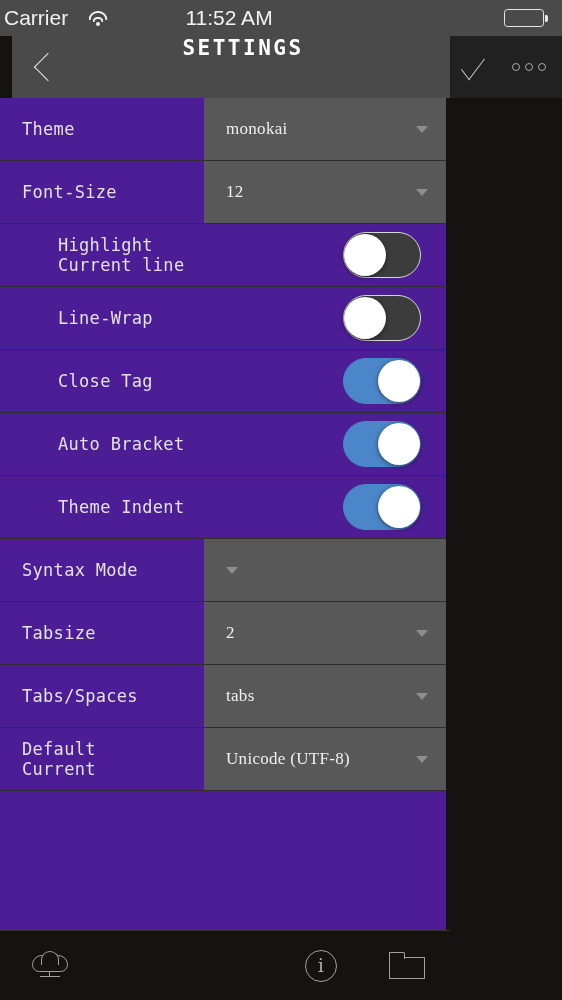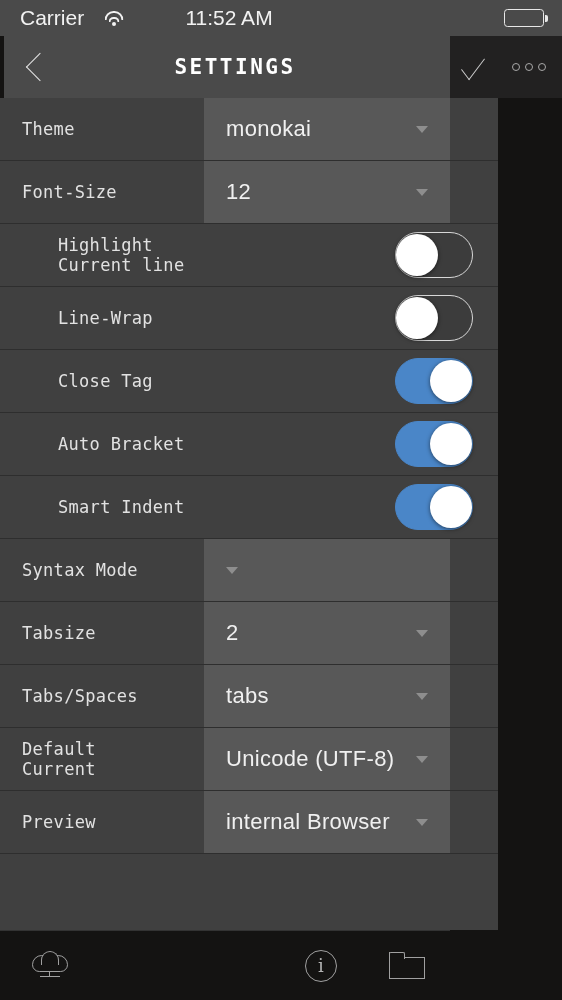--- a/index.html
+++ b/index.html
@@ -27,21 +27,21 @@
 
   
   .status-bar{
     position:absolute; top:0; left:0; width:562px; height:36px;
     background:#4a4a4a; color:#f2f2f2;
     font-family:"Liberation Sans", sans-serif;
     font-size:21px;
     display:flex; align-items:center;
     z-index:40;
   }
-  .sb-left{ display:flex; align-items:center; gap:20px; padding-left:20px; width:33%; }
+  .sb-left{ display:flex; align-items:center; gap:20px; padding-left:4px; width:33%; }
   .sb-center{ width:34%; text-align:left; font-weight:500; }
   .sb-right{ width:33%; display:flex; justify-content:flex-end; padding-right:14px; }
   .wifi-icon{ display:inline-block; width:20px; height:16px; position:relative; }
   .wifi-icon i{
     position:absolute; left:50%; bottom:0; transform:translateX(-50%);
     border:2.2px solid #f2f2f2; border-bottom:none;
     border-radius:50% 50% 0 0 / 100% 100% 0 0;
   }
   .wifi-icon i:nth-child(1){ width:19px; height:9.5px; bottom:6px; }
   .wifi-icon i:nth-child(2){ width:11px; height:5.5px; bottom:4px; }
@@ -49,23 +49,23 @@
   .battery{ display:flex; align-items:center; }
   .battery .body{
     width:40px; height:18px; border:1.6px solid #e8e8e8; border-radius:3.5px;
     padding:1.6px;
   }
   .battery .fill{ width:100%; height:100%; background:#ffffff; border-radius:1.5px; }
   .battery .cap{ width:2.5px; height:7px; background:#e8e8e8; border-radius:0 2px 2px 0; margin-left:1.5px; }
 
   
   .nav-bar{
-    position:absolute; top:36px; left:4px; width:450px; height:62px;
+    position:absolute; top:36px; left:12px; width:450px; height:62px;
     background:#4a4a4a;
-    display:flex; align-items:center;
+    display:flex; align-items:flex-start;
     z-index:30;
   }
   .back-btn{ width:72px; height:62px; display:flex; align-items:center; justify-content:center; }
   .chev-left{
     width:20px; height:20px;
     border-left:1.6px solid #e6e6e6; border-bottom:1.6px solid #e6e6e6;
     transform:rotate(45deg);
   }
   .nav-title{
     flex:1; text-align:center;
@@ -86,22 +86,22 @@
     transform:rotate(-45deg) skew(-8deg,-8deg);
   }
   .dots-icon{ flex:1; display:flex; align-items:center; justify-content:center; gap:5px; }
   .dots-icon span{
     width:8px; height:8px; border-radius:50%;
     border:1.3px solid #a8a8a8;
   }
 
   
   .settings-panel{
-    position:absolute; top:98px; left:0; width:498px; height:832px;
-    background:#404040;
+    position:absolute; top:98px; left:0; width:446px; height:832px;
+    background:#4c1d95;
     z-index:20;
     overflow:hidden;
   }
   .srow{
     position:relative;
     height:63px;
     border-bottom:1px solid #2e2e2e;
     display:flex; align-items:center;padding-left:36px;
   }
   .srow.dropdown-row{ padding:0; }
@@ -115,22 +115,22 @@
     letter-spacing:0.3px;
   }
   .dropdown-row .slabel{ width:204px; }
   .dd-value{
     position:absolute; left:204px; top:0; width:246px; height:62px;
     background:#585858;
     display:flex; align-items:center;
     padding:0 22px;
   }
   .dd-value .dv-text{
-    color:#f0f0f0; font-size:22px;
-    font-family:Liberation Sans, sans-serif;
+    color:#f0f0f0; font-size:17px;
+    font-family:Liberation Serif, serif;
     flex:1; letter-spacing:0.3px;
   }
   .caret-down{
     width:0; height:0;
     border-left:6px solid transparent;
     border-right:6px solid transparent;
     border-top:7px solid #8e8e8e;
   }
 
   
@@ -315,21 +315,21 @@
         <div class="knob"></div>
       </div>
     </div>
     <div class="srow toggle-row">
       <div class="slabel">Auto Bracket</div>
       <div class="toggle on">
         <div class="knob"></div>
       </div>
     </div>
     <div class="srow toggle-row">
-      <div class="slabel">Smart Indent</div>
+      <div class="slabel">Theme Indent</div>
       <div class="toggle on">
         <div class="knob"></div>
       </div>
     </div>
     <div class="srow dropdown-row">
       <div class="slabel">Syntax Mode</div>
       <div class="dd-value">
         <span class="caret-down"></span>
       </div>
     </div>
@@ -345,27 +345,20 @@
       <div class="dd-value">
         <span class="dv-text">tabs</span>
         <span class="caret-down"></span>
       </div>
     </div>
     <div class="srow dropdown-row">
       <div class="slabel">Default
 Current</div>
       <div class="dd-value">
         <span class="dv-text">Unicode (UTF-8)</span>
-        <span class="caret-down"></span>
-      </div>
-    </div>
-    <div class="srow dropdown-row">
-      <div class="slabel">Preview</div>
-      <div class="dd-value">
-        <span class="dv-text">internal Browser</span>
         <span class="caret-down"></span>
       </div>
     </div>
   </div>
 
 <div class="bottom-bar">
   <div class="tb-slot tb-cloud">
     <span class="cloud-icon">
       <span class="c-body"></span>
         <span class="c-bump"></span>

